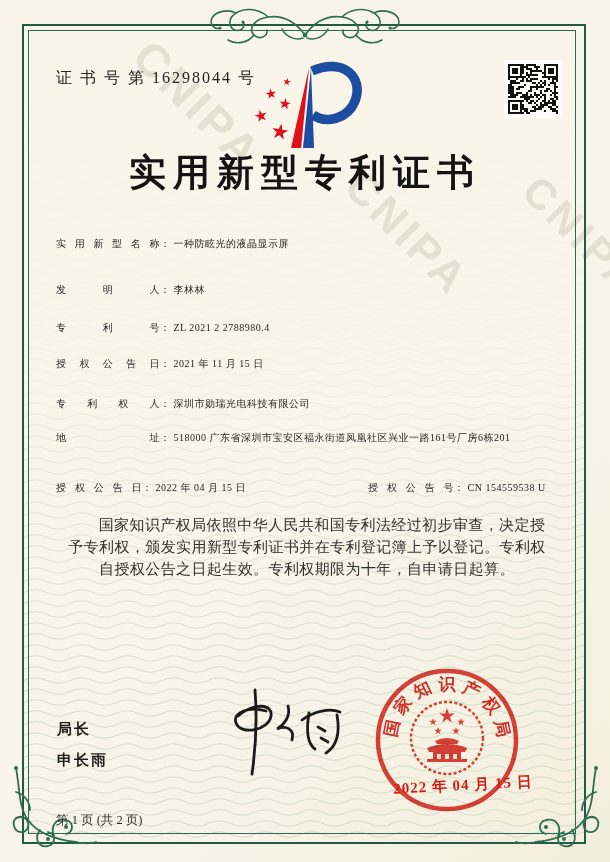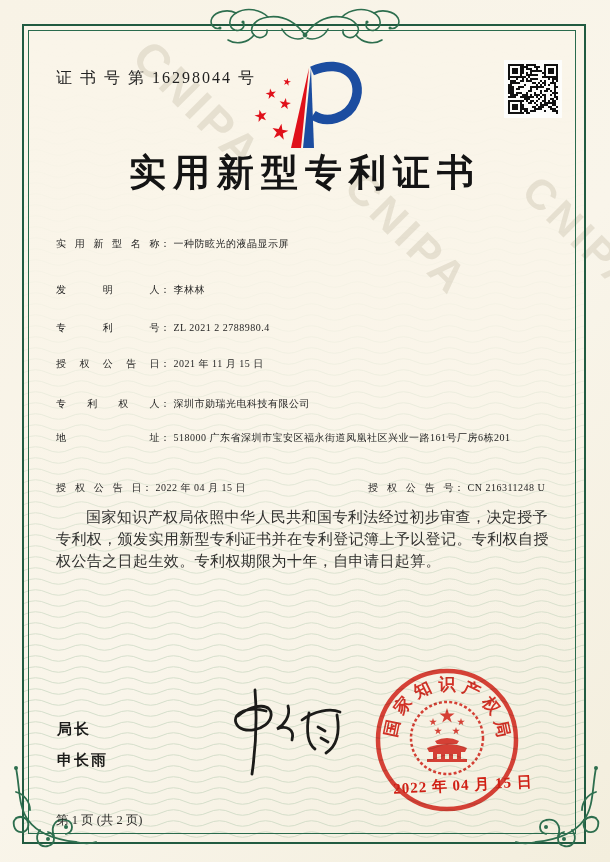--- a/index.html
+++ b/index.html
@@ -35,21 +35,21 @@
 
   .field{position:absolute;left:56px;font-size:10px;color:#1f1f1f;letter-spacing:.5px;z-index:6;line-height:23px;}
   .fl{display:inline-block;width:104px;text-align:justify;text-align-last:justify;}
   .fc{display:inline-block;}
   .fv{letter-spacing:.5px;}
   .field-addr .fv{display:inline-block;width:404px;vertical-align:top;}
   .grant-group2{position:absolute;left:312px;top:0;white-space:nowrap;}
   .grant .fl{width:86px;}
 
   .paras{position:absolute;left:56px;top:506px;width:502px;z-index:6;color:#30302e;font-size:15px;line-height:22px;}
-  .paras p{margin:0;text-indent:2em;letter-spacing:.4px;}
+  .paras p{margin:8px;text-indent:2em;letter-spacing:.4px;text-align:center;}
 
   .signer{position:absolute;left:57px;top:720px;z-index:6;color:#1d1d1b;
           font-family:"Liberation Sans","DejaVu Sans",sans-serif;font-size:15px;font-weight:700;}
   .signer .sline{margin-bottom:12px;letter-spacing:2px;}
   .signature{position:absolute;left:210px;top:684px;z-index:7;}
 
   .seal{position:absolute;left:375px;top:668px;width:144px;height:144px;z-index:8;opacity:.95;mix-blend-mode:multiply;}
   .seal-ring-text{position:absolute;left:0;top:0;width:144px;height:144px;}
   .seal-ring-text span{position:absolute;left:50%;top:50%;font-size:17px;font-weight:700;color:#d8291f;}
   .seal-date{position:absolute;left:378px;top:776px;width:170px;text-align:center;z-index:9;
@@ -411,21 +411,21 @@
   </div>
   <div class="field" style="top:392px">
     <span class="fl">专利权人</span><span class="fc">：</span> <span class="fv">深圳市勋瑞光电科技有限公司</span>
   </div>
   <div class="field field-addr" style="top:426px">
     <span class="fl">地址</span><span class="fc">：</span> <span class="fv">518000 广东省深圳市宝安区福永街道凤凰社区兴业一路161号厂房6栋201</span>
   </div>
   <div class="field grant" style="top:476px;width:502px;">
     <span class="fl">授权公告日</span><span class="fc">：</span> <span class="fv">2022 年 04 月 15 日</span>
     <span class="grant-group2">
-      <span class="fl">授权公告号</span><span class="fc">：</span> <span class="fv">CN 216311248 U</span>
+      <span class="fl">授权公告号</span><span class="fc">：</span> <span class="fv">CN 154559538 U</span>
     </span>
   </div>
 
   <div class="paras">
     <p>国家知识产权局依照中华人民共和国专利法经过初步审查，决定授予专利权，颁发实用新型专利证书并在专利登记簿上予以登记。专利权自授权公告之日起生效。专利权期限为十年，自申请日起算。</p>
   </div>
 
   <div class="signer">
     <div class="sline">局长</div>
     <div class="sline">申长雨</div>

